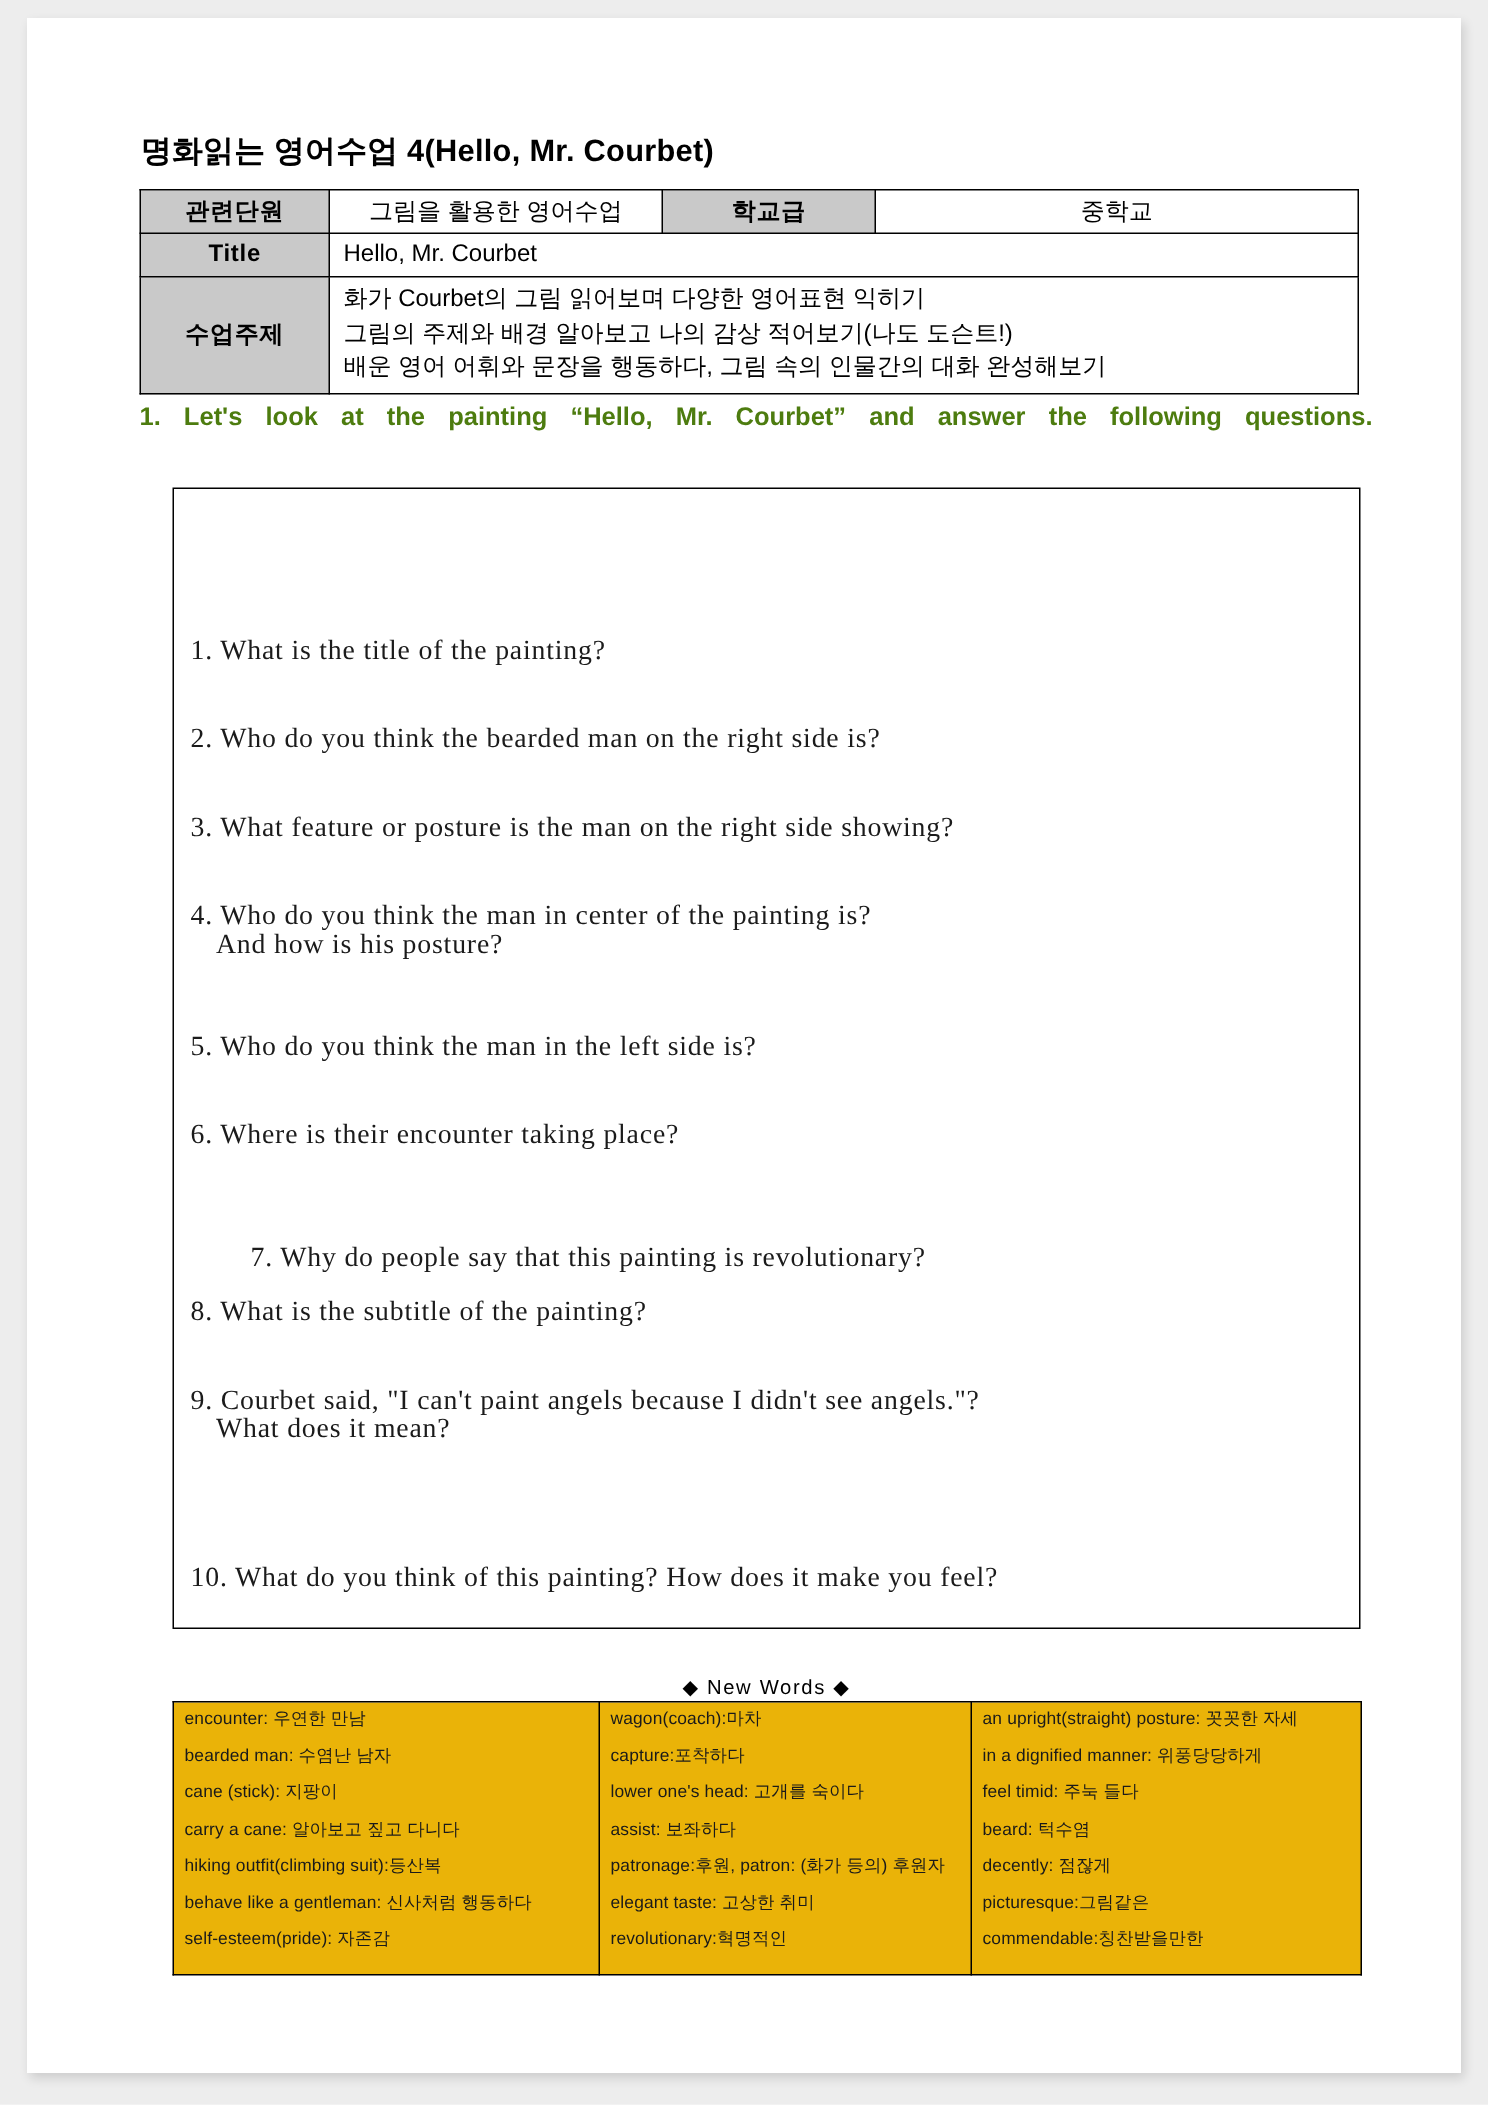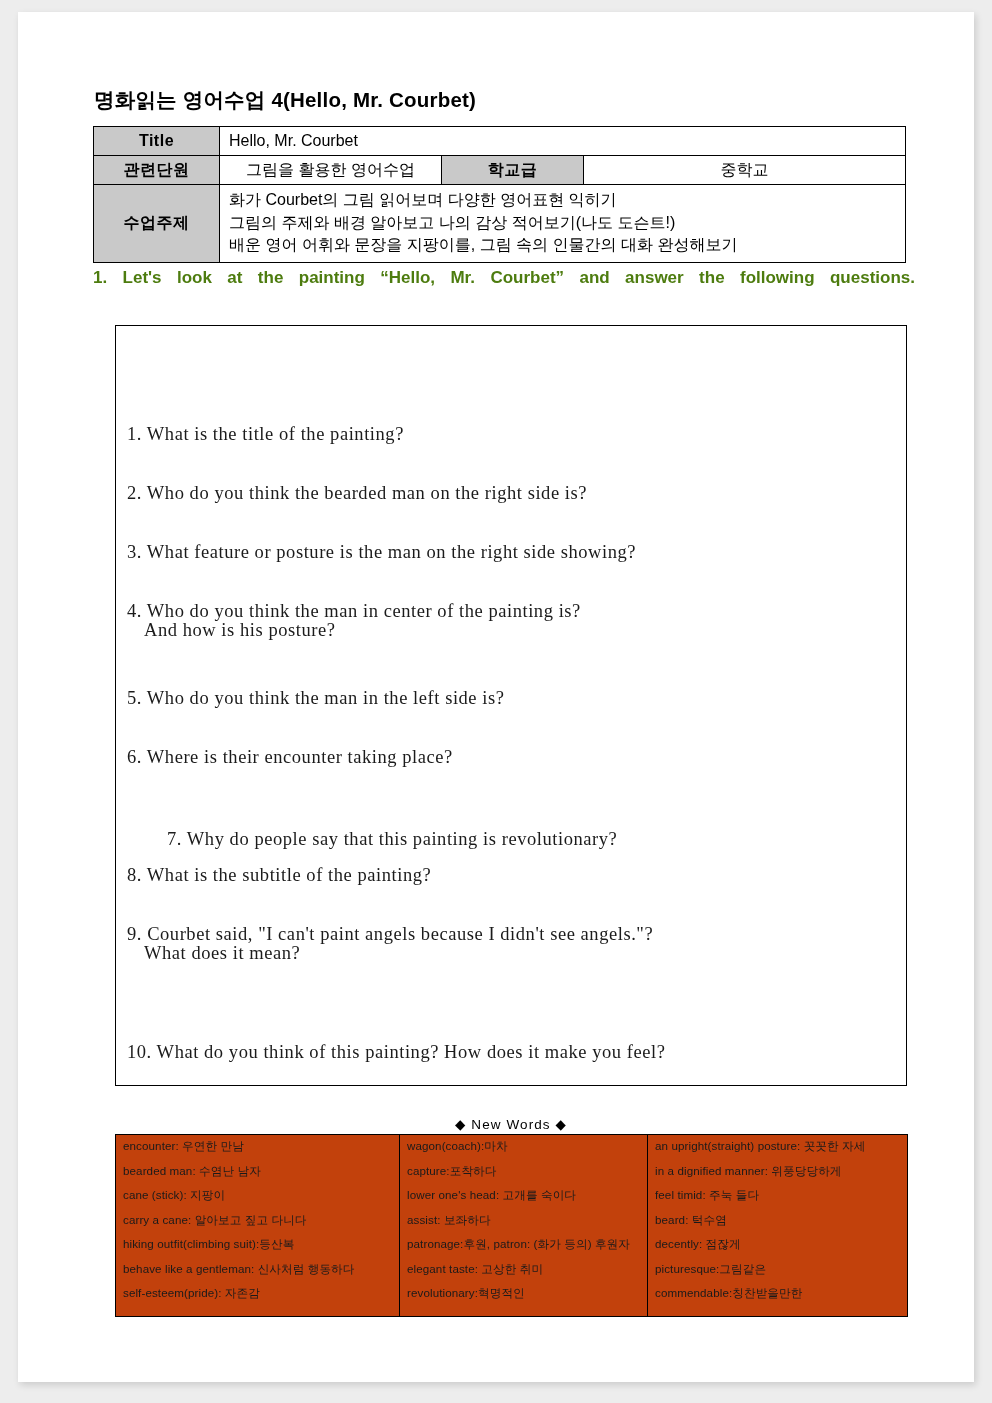--- a/index.html
+++ b/index.html
@@ -147,21 +147,21 @@
     left: 97px;
     top: 1122px;
     width: 792px;
     border-collapse: collapse;
     table-layout: fixed;
   }
   #vocab-table td {
     border: 1px solid #000;
     vertical-align: top;
     padding: 5px 4px 4px 7px;
-    background: #c2410c;
+    background: #eab308;
   }
   .vocab-entry {
     font-size: 11.6px;
     color: #1a1a1a;
     line-height: 1.0;
     height: 24.5px;
     white-space: nowrap;
     letter-spacing: 0.1px;
   }
 </style>
@@ -174,35 +174,35 @@
 
   <table id="info-table">
     <colgroup>
       <col style="width:126px">
       <col style="width:222px">
       <col style="width:142px">
       <col style="width:322px">
     </colgroup>
     <tbody>
       <tr class="row-h">
-        <td class="lbl-cell">Title</td>
-        <td class="val-cell-left" colspan="3">Hello, Mr. Courbet</td>
-      </tr>
-      <tr class="row-h">
         <td class="lbl-cell">관련단원</td>
         <td class="val-cell">그림을 활용한 영어수업</td>
         <td class="lbl-cell">학교급</td>
         <td class="val-cell">중학교</td>
+      </tr>
+      <tr class="row-h">
+        <td class="lbl-cell">Title</td>
+        <td class="val-cell-left" colspan="3">Hello, Mr. Courbet</td>
       </tr>
       <tr>
         <td class="lbl-cell">수업주제</td>
         <td class="topic-cell" colspan="3">
           <div>화가 Courbet의 그림 읽어보며 다양한 영어표현 익히기</div>
           <div>그림의 주제와 배경 알아보고 나의 감상 적어보기(나도 도슨트!)</div>
-          <div>배운 영어 어휘와 문장을 지팡이를, 그림 속의 인물간의 대화 완성해보기</div>
+          <div>배운 영어 어휘와 문장을 행동하다, 그림 속의 인물간의 대화 완성해보기</div>
         </td>
       </tr>
     </tbody>
   </table>
 
   <div id="instruction"><span>1. Let's look at the painting “Hello, Mr. Courbet” and answer the following questions.</span></div>
 
   <div id="question-box">
     <div id="question-list">
         <div class="q-item" style="position: absolute; left: 0px; top: 51px;">

